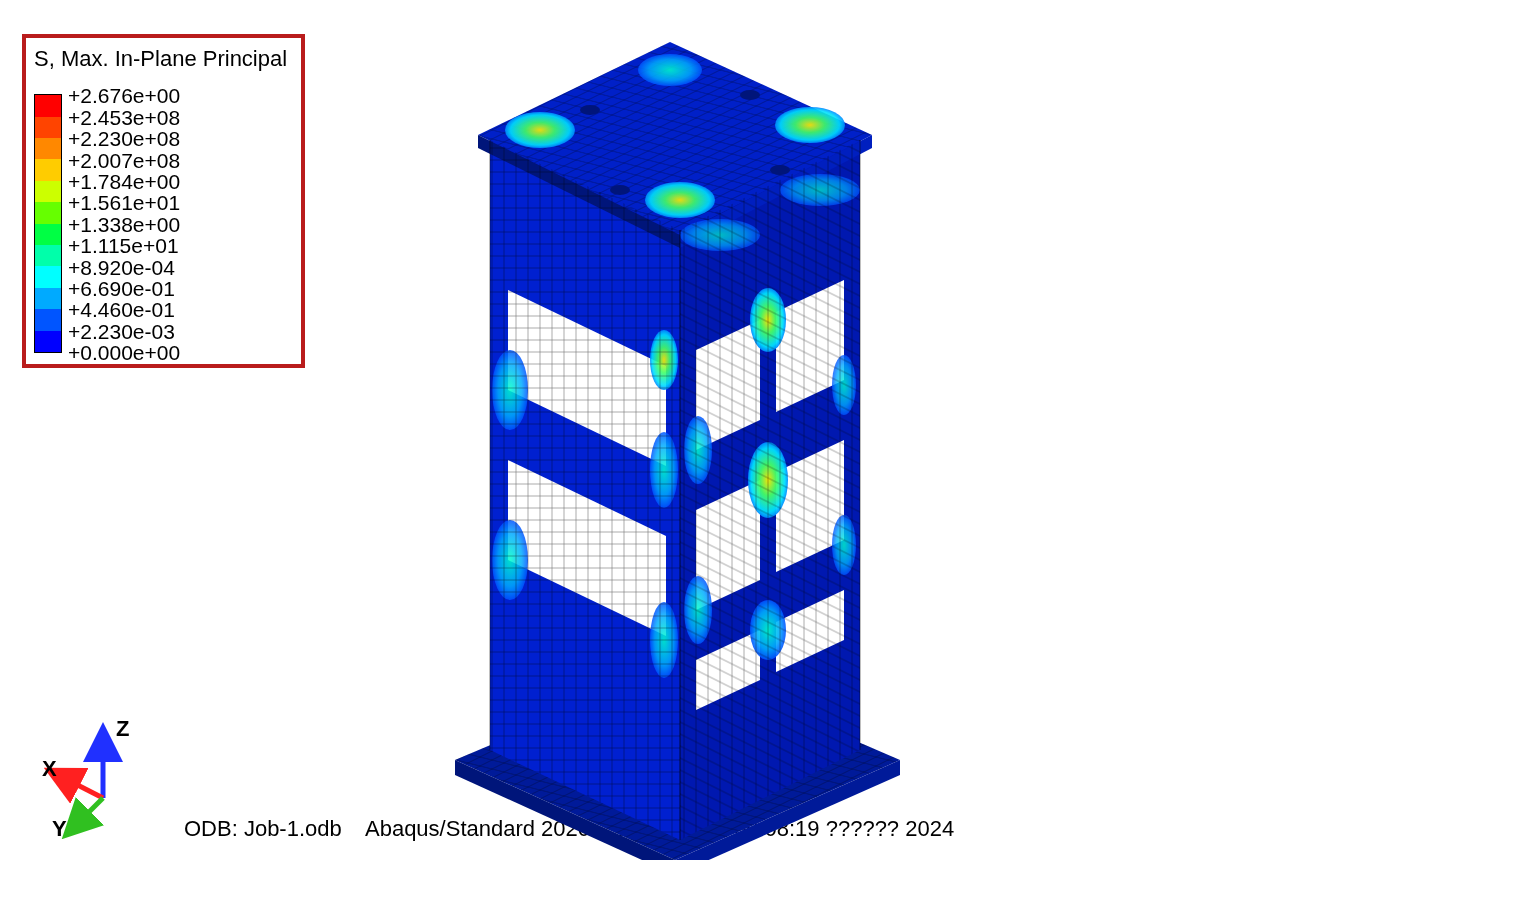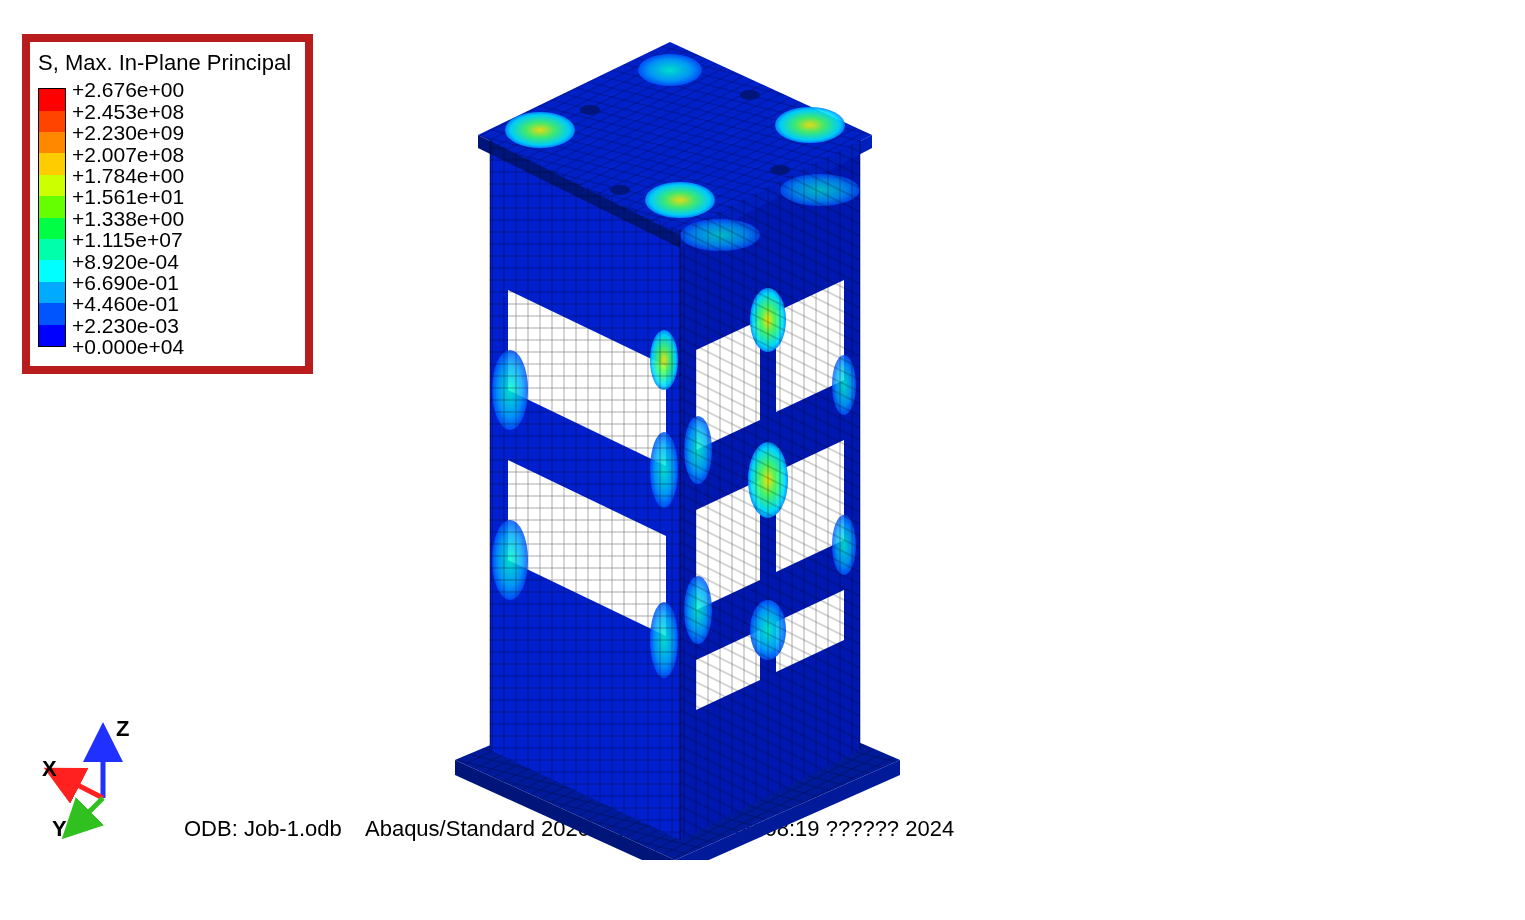--- a/index.html
+++ b/index.html
@@ -10,34 +10,34 @@
     background: #ffffff;
     font-family: Arial, Helvetica, sans-serif;
     color: #000000;
     overflow: hidden;
     position: relative;
   }
   .legend-box {
     position: absolute;
     top: 34px;
     left: 22px;
-    border: 8px solid #b91c1c;
-    padding: 8px 14px 8px 8px;
+    border: 4px solid #b91c1c;
+    padding: 8px 14px 0 8px;
     background: #ffffff;
     font-size: 22px;
     line-height: 1.15;
   }
   .legend-title {
     margin-bottom: 2px;
     white-space: pre;
   }
   .legend-body {
     display: flex;
     align-items: flex-start;
-    margin-top: 4px;
+    margin-top: 14px;
   }
   .colorbar {
     display: flex;
     flex-direction: column;
     margin-right: 6px;
     margin-top: 9px;
     border: 1px solid #000;
   }
   .swatch {
     width: 26px;
@@ -100,21 +100,21 @@
         <div class="swatch" style="background: rgb(255, 204, 0);"></div>
         <div class="swatch" style="background: rgb(204, 255, 0);"></div>
         <div class="swatch" style="background: rgb(102, 255, 0);"></div>
         <div class="swatch" style="background: rgb(0, 255, 68);"></div>
         <div class="swatch" style="background: rgb(0, 255, 170);"></div>
         <div class="swatch" style="background: rgb(0, 255, 255);"></div>
         <div class="swatch" style="background: rgb(0, 170, 255);"></div>
         <div class="swatch" style="background: rgb(0, 85, 255);"></div>
         <div class="swatch" style="background: rgb(0, 0, 255);"></div>
       </div>
-    <div class="legend-values" id="legend-values"><span>+2.676e+00</span><span>+2.453e+08</span><span>+2.230e+09</span><span>+2.007e+08</span><span>+1.784e+00</span><span>+1.561e+01</span><span>+1.338e+00</span><span>+1.115e+07</span><span>+8.920e-04</span><span>+6.690e-01</span><span>+4.460e-01</span><span>+2.230e-03</span><span>+0.000e+04</span></div>
+    <div class="legend-values" id="legend-values"><span>+2.676e+00</span><span>+2.453e+08</span><span>+2.230e+08</span><span>+2.007e+08</span><span>+1.784e+00</span><span>+1.561e+01</span><span>+1.338e+00</span><span>+1.115e+01</span><span>+8.920e-04</span><span>+6.690e-01</span><span>+4.460e-01</span><span>+2.230e-03</span><span>+0.000e+00</span></div>
   </div>
 </div>
 
 <div class="triad">
   <svg viewBox="0 0 120 120">
     <defs>
       <marker id="arB" viewBox="0 0 10 10" refX="6" refY="5" markerWidth="8" markerHeight="8" orient="auto">
         <path d="M0,0 L10,5 L0,10 Z" fill="#2030ff"></path>
       </marker>
       <marker id="arR" viewBox="0 0 10 10" refX="6" refY="5" markerWidth="8" markerHeight="8" orient="auto">

